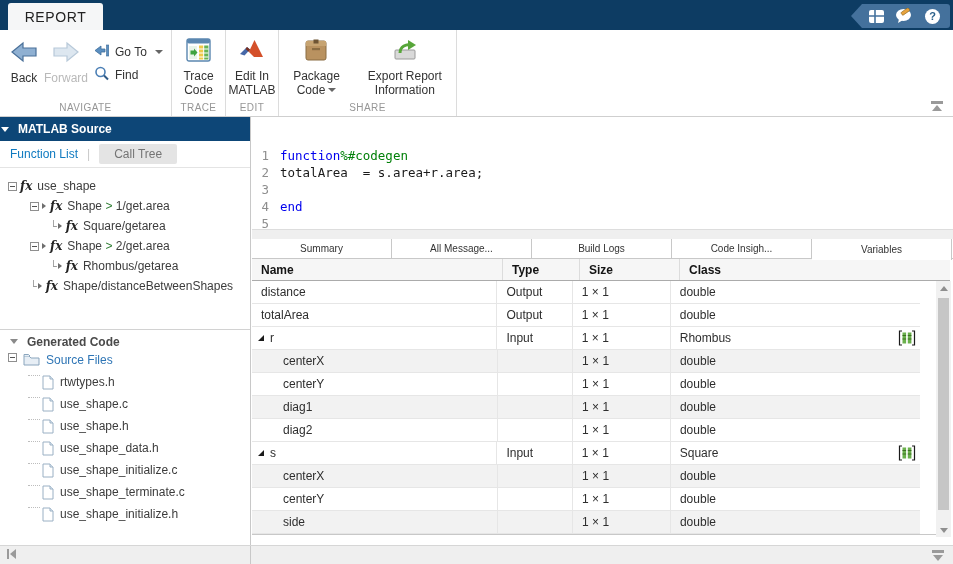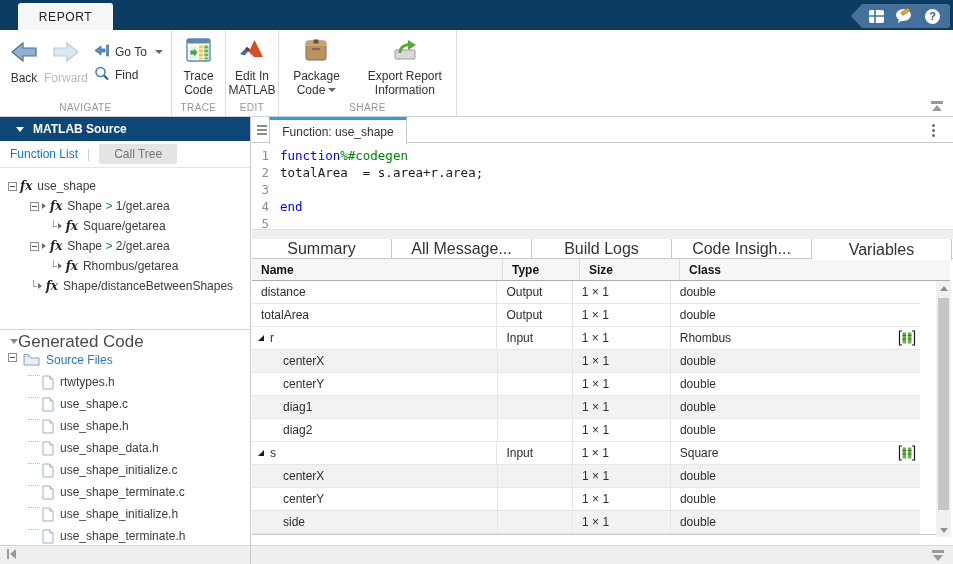--- a/index.html
+++ b/index.html
@@ -4,23 +4,23 @@
 <style>
   * { margin:0; padding:0; box-sizing:border-box; }
   html,body { background:#888; }
   #app {
     position:relative; width:953px; height:564px; background:#fff;
     font-family:"Liberation Sans", sans-serif; overflow:hidden; color:#333;
   }
   
   .titlebar { position:absolute; left:0; top:0; width:953px; height:30px; background:#0d3c63; }
   .report-tab {
-    position:absolute; left:18px; top:3px; width:95px; height:27px; background:#f5f6f7;
+    position:absolute; left:8px; top:3px; width:95px; height:27px; background:#f5f6f7;
     border-radius:3px 3px 0 0; display:flex; align-items:center; justify-content:center;
-    font-size:12px; color:#222; letter-spacing:.6px;
+    font-size:14px; color:#222; letter-spacing:.6px;
   }
   .qa {
     position:absolute; right:3px; top:4px; height:24px; padding:0 8px 0 16px;
     background:#44719c; border-radius:3px; display:flex; align-items:center; gap:9px;
     clip-path:polygon(11px 0, 100% 0, 100% 100%, 11px 100%, 0 50%);
   }
   .qa-ic { width:19px; height:19px; display:flex; align-items:center; justify-content:center; }
   
   .ribbon { position:absolute; left:0; top:30px; width:953px; height:87px; background:#fff;
             border-bottom:1px solid #cfcfcf; display:flex; }
@@ -44,21 +44,21 @@
   .bar-tri-up { display:block; width:12px; border-top:3px solid #9a9a9a; padding-top:1px; }
   .bar-tri-up::after { content:""; display:block; margin:0 auto; width:0; height:0;
      border-left:5px solid transparent; border-right:5px solid transparent; border-bottom:6px solid #9a9a9a; }
   .bar-tri-down { display:block; width:12px; border-top:3px solid #9a9a9a; padding-top:2px; }
   .bar-tri-down::after { content:""; display:block; margin:0 auto; width:0; height:0;
      border-left:5px solid transparent; border-right:5px solid transparent; border-top:6px solid #9a9a9a; }
   
   .sidebar { position:absolute; left:0; top:117px; width:251px; bottom:19px;
              border-right:1px solid #c8c8c8; background:#fff; overflow:hidden; }
   .msrc-header { height:24px; background:#0d4677; color:#fff; display:flex; align-items:center;
-                 gap:9px; padding-left:16px; font-size:12px; font-weight:bold; }
+                 gap:9px; padding-left:1px; font-size:12px; font-weight:bold; }
   .tri-down-w { width:0; height:0; border-left:4px solid transparent; border-right:4px solid transparent;
                 border-top:5px solid #fff; }
   .tri-down-g { width:0; height:0; border-left:4px solid transparent; border-right:4px solid transparent;
                 border-top:5px solid #8a8a8a; }
   .subtabs { height:27px; display:flex; align-items:center; padding-left:10px; gap:9px;
              border-bottom:1px solid #e4e4e4; }
   .fl-tab { color:#0f7ac0; font-size:12px; cursor:pointer; }
   .subsep { color:#c9c9c9; font-size:12px; }
   .ct-tab { background:#e4e4e4; color:#747474; font-size:12px; padding:3px 15px; border-radius:2px; cursor:pointer; }
   .tree { padding-top:8px; font-size:12px; color:#3c3c3c; }
@@ -68,22 +68,22 @@
             flex:0 0 9px; margin-right:3px; }
   .expbox::after { content:""; position:absolute; left:1px; right:1px; top:3px; border-top:1px solid #555; }
   .ell { color:#9a9a9a; font-size:11px; margin-right:1px; font-family:"DejaVu Sans Mono",monospace; }
   .arr { width:0; height:0; border-top:3px solid transparent; border-bottom:3px solid transparent;
          border-left:4px solid #6e6e6e; margin-right:4px; flex:0 0 4px; }
   .fx { font-family:"DejaVu Serif", serif; font-style:italic; font-weight:bold; font-size:12px;
         color:#222; margin-right:5px; }
   .op-green { color:#2e7d32; }
   .tws { white-space:pre; }
   .gen-section { position:absolute; left:0; right:0; top:212px; border-top:1px solid #d2d2d2; background:#fff; }
-  .gen-header { height:23px; display:flex; align-items:center; padding-left:10px;
-                font-size:17px; font-weight:normal; color:#4a4a4a; }
+  .gen-header { height:23px; display:flex; align-items:center; gap:9px; padding-left:10px;
+                font-size:12px; font-weight:bold; color:#4a4a4a; }
   .ftree { font-size:12px; color:#3c3c3c; }
   .frow { height:22px; display:flex; }
   .frow.root { padding-left:8px; }
   .frow.file { padding-left:28px; }
   .dotlead { width:12px; border-top:1px dotted #bdbdbd; margin-right:2px; flex:0 0 12px; }
   .blue-link { color:#2e75b5; }
   .ficon, .foldicon { margin-right:6px; display:flex; }
   
   .content { position:absolute; left:252px; top:117px; right:0; bottom:19px; background:#fff; }
   .tabstrip { position:absolute; left:0; top:0; right:0; height:26px; background:#fff;
@@ -100,21 +100,21 @@
   .cline { display:flex; }
   .ln { width:28px; text-align:right; color:#8e8e8e; padding-right:11px; flex:0 0 28px; }
   .kw { color:#0000ee; white-space:pre; }
   .tx { color:#1a1a1a; white-space:pre; }
   .cm { color:#028009; white-space:pre; }
   .midstrip { position:absolute; left:0; right:0; top:112px; height:10px; background:#efefef;
               border-top:1px solid #dddddd; }
   .btabs { position:absolute; left:0; right:0; top:122px; height:20px; display:flex;
            border-bottom:1px solid #c8c8c8; background:#fff; }
   .btab { width:140px; border-right:1px solid #c8c8c8; display:flex; align-items:center;
-          justify-content:center; font-size:16px; color:#333; cursor:pointer; background:#fff; }
+          justify-content:center; font-size:10px; color:#333; cursor:pointer; background:#fff; }
   .btab.active { height:21px; margin-bottom:-1px; z-index:2; }
   
   .thead { position:absolute; left:0; top:142px; height:22px; width:698px; display:flex;
            background:#f6f6f6; border-bottom:1px solid #ababab; font-weight:bold; font-size:12px; color:#141414; }
   .tc { display:flex; align-items:center; padding-left:9px; border-right:1px solid #dcdcdc; height:100%; }
   .c-name { width:251px; } .c-type { width:77px; } .c-size { width:100px; } .c-class { width:255px; border-right:none; }
   .trows { position:absolute; left:0; top:164px; width:668px; }
   .trow { height:23px; display:flex; font-size:12px; color:#2e2e2e; border-bottom:1px solid #e6e6e6; background:#fff; }
   .trow.striped { background:#f2f2f2; }
   .trow .tc { border-right:1px solid #e6e6e6; }
@@ -422,51 +422,26 @@
         <div class="frow file">
           <span class="dotlead"></span>
           <span class="ficon">
             <svg width="12" height="15" viewBox="0 0 12 15">
                 <path d="M1 1 L8 1 L11 4 L11 14 L1 14 Z" fill="#ffffff" stroke="#9ab0c4" stroke-width="1"></path>
                 <path d="M8 1 L8 4 L11 4" fill="#dce8f2" stroke="#9ab0c4" stroke-width="1"></path>
               </svg>
           </span>
           <span>use_shape_initialize.h</span>
         </div>
-        <div class="frow file">
-          <span class="dotlead"></span>
-          <span class="ficon">
-            <svg width="12" height="15" viewBox="0 0 12 15">
-                <path d="M1 1 L8 1 L11 4 L11 14 L1 14 Z" fill="#ffffff" stroke="#9ab0c4" stroke-width="1"></path>
-                <path d="M8 1 L8 4 L11 4" fill="#dce8f2" stroke="#9ab0c4" stroke-width="1"></path>
-              </svg>
-          </span>
-          <span>use_shape_terminate.h</span>
-        </div>
 
       </div>
     </div>
   </div>
 
   <div class="content">
-    <div class="tabstrip">
-      <span class="gutter-ic">
-          <i></i>
-          <i></i>
-          <i></i>
-        </span>
-      <div class="codetab">
-        <span>Function: use_shape</span>
-      </div>
-      <span class="kebab">
-          <i></i>
-          <i></i>
-          <i></i>
-        </span>
-    </div>
 
     <div class="code">
       <div class="cline">
         <span class="ln">1</span>
         <span class="kw">function</span>
         <span class="cm">%#codegen</span>
       </div>
       <div class="cline">
         <span class="ln">2</span>
         <span class="tx">totalArea  = s.area+r.area;</span>

